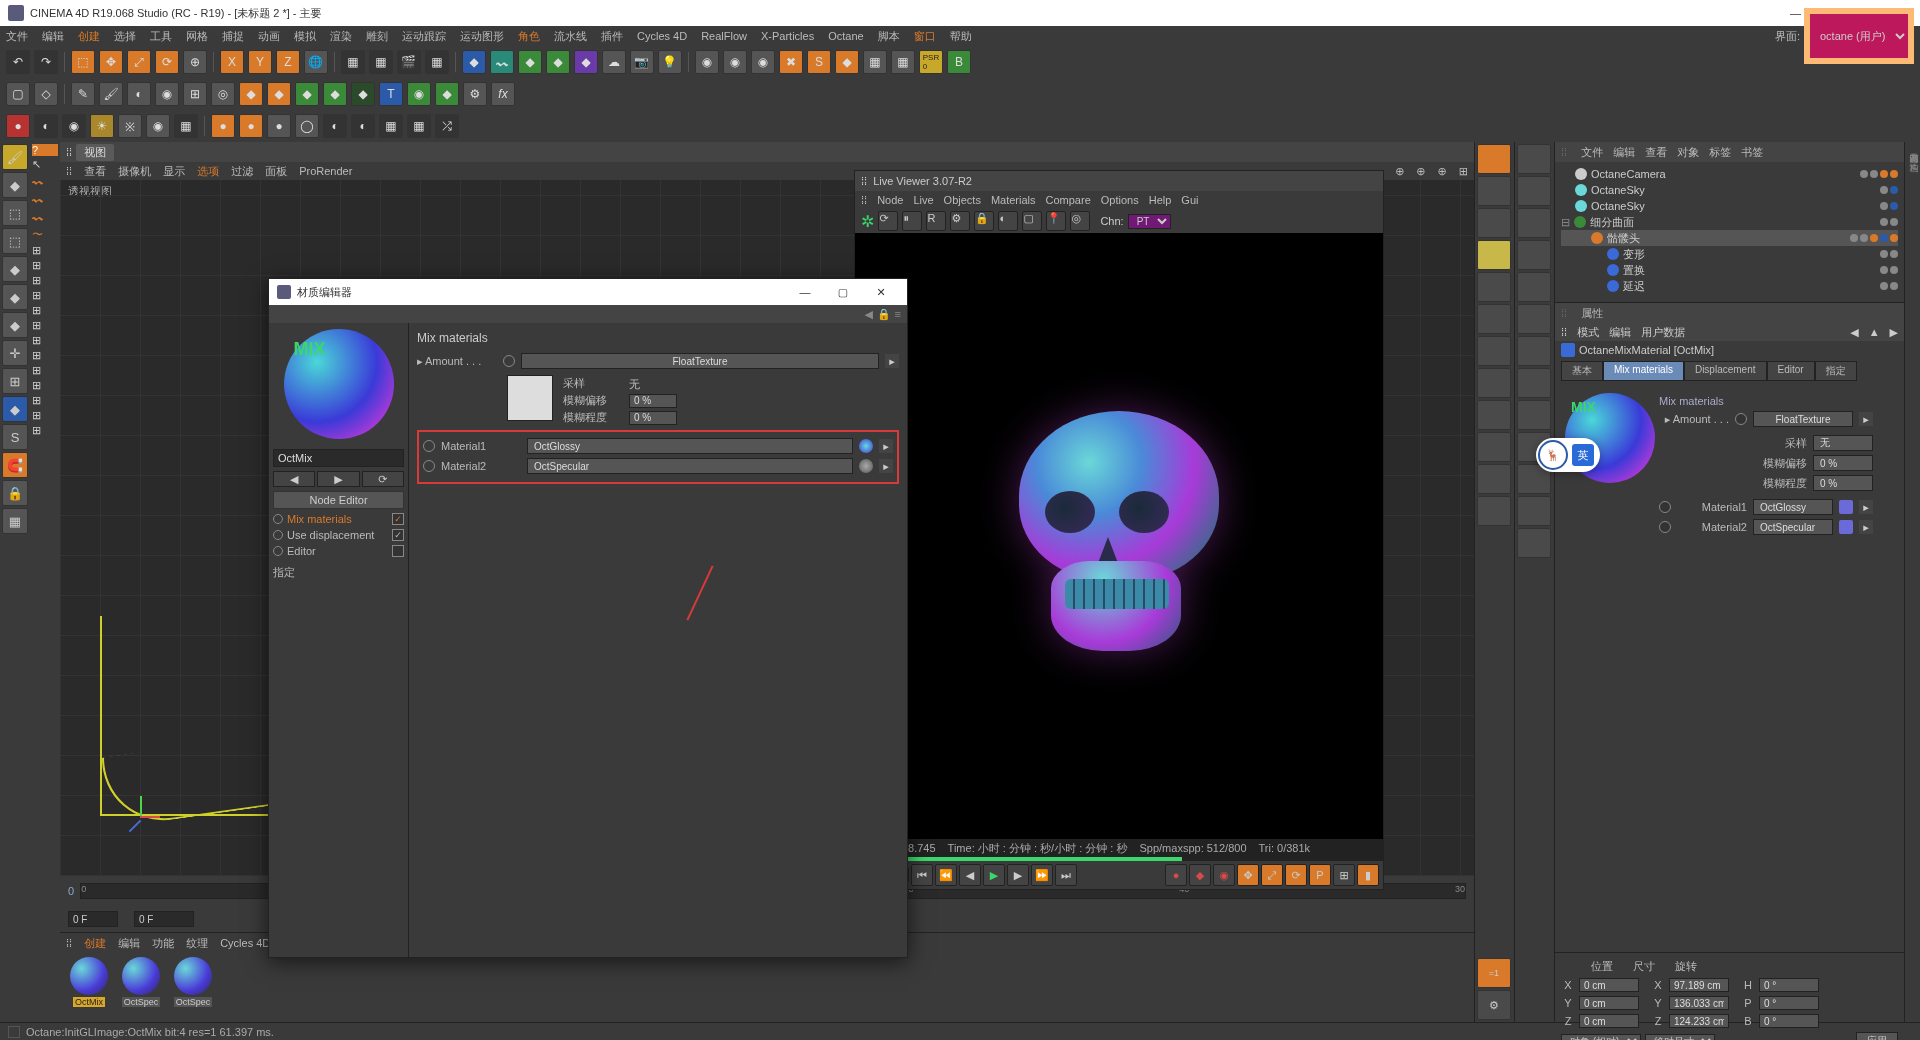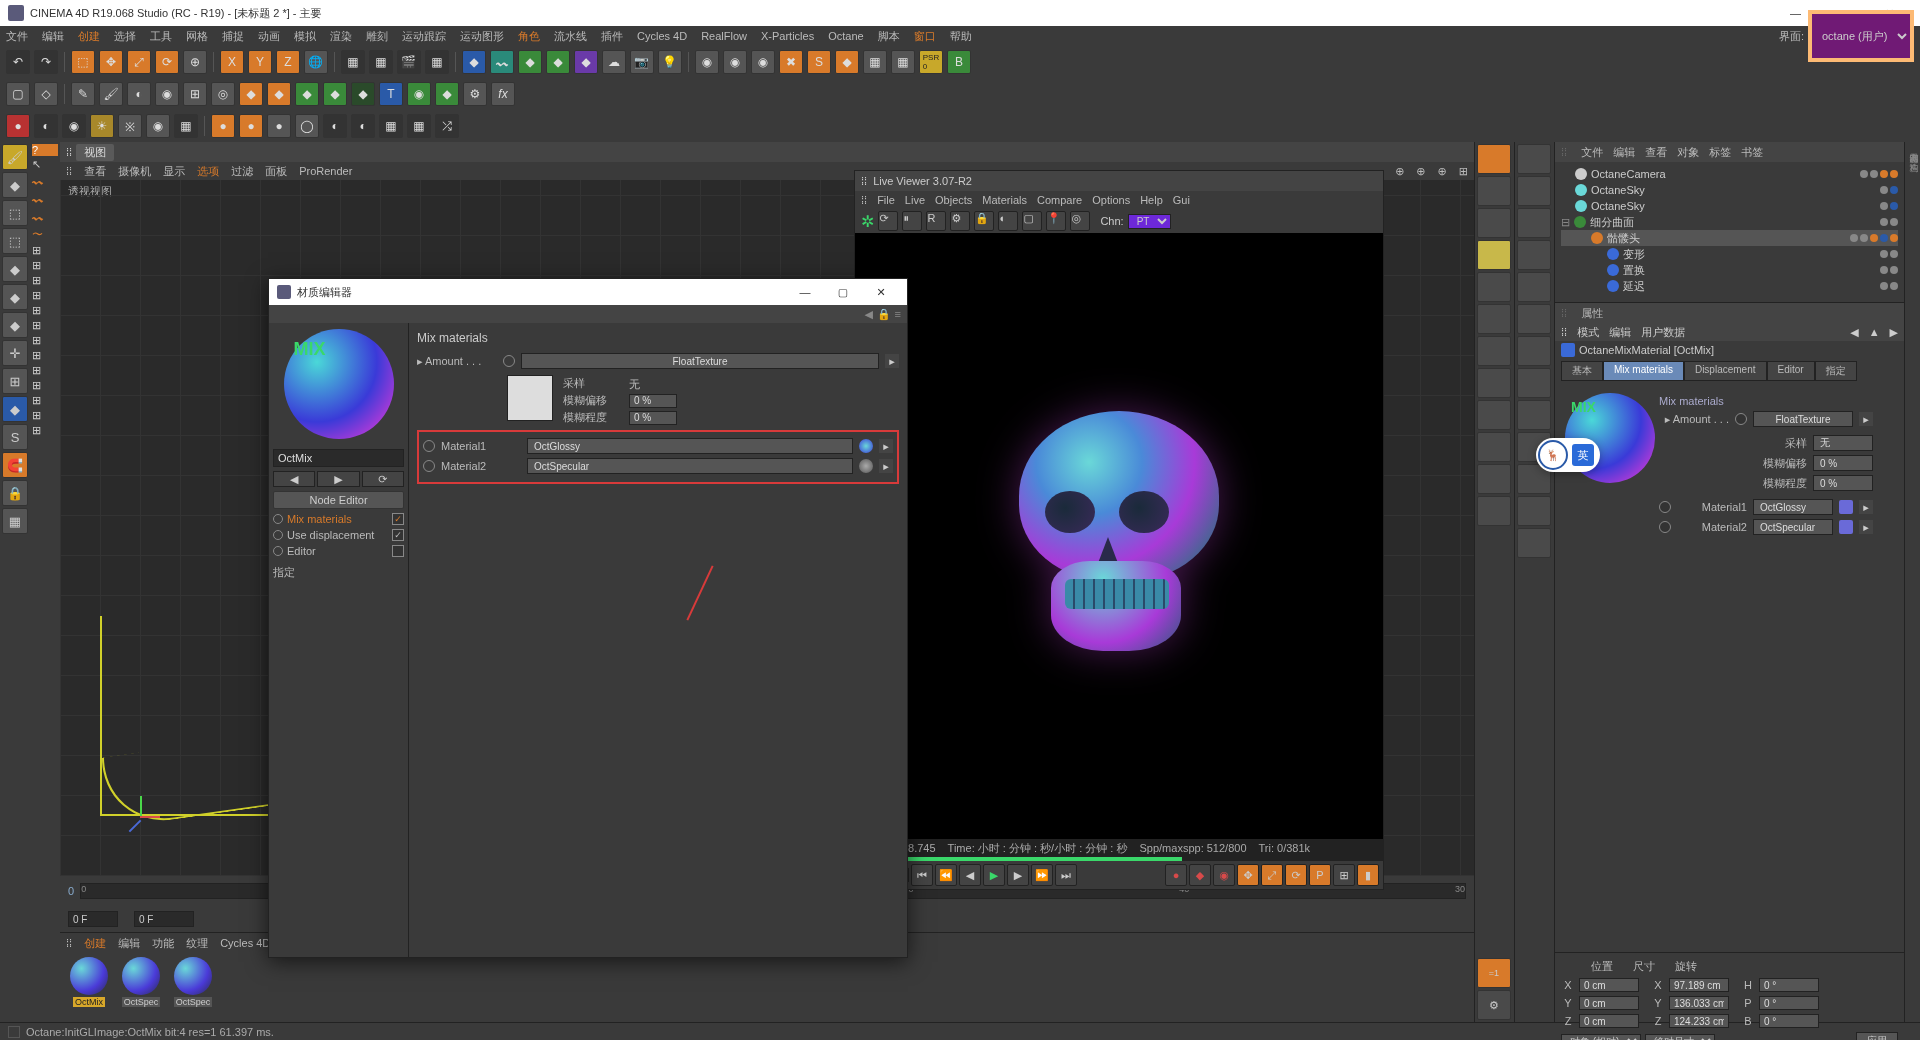--- a/index.html
+++ b/index.html
@@ -8,21 +8,21 @@
 
 .titlebar { height:26px; background:#fff; display:flex; align-items:center; padding:0 8px; color:#333; }
 .titlebar .icon { width:16px; height:16px; background:#5a5a7a; border-radius:2px; margin-right:6px; }
 .winbtns { display:flex; gap:2px; margin-left:auto; }
 .winbtn { width:45px; height:26px; display:flex; align-items:center; justify-content:center; color:#333; }
 
 
 .menubar { height:20px; background:#3a3a3a; display:flex; align-items:center; padding:0 6px; gap:14px; color:#bbb; }
 .menubar .spacer { flex:1; }
 .menubar .layout { display:flex; align-items:center; gap:4px; }
-.menubar select { background:#701a75; color:#ccc; border:4px solid #fdba74; font-size:11px; padding:15px 6px; }
+.menubar select { background:#be185d; color:#ccc; border:6px solid #fdba74; font-size:11px; padding:15px 6px; }
 
 
 .toolbar { background:#3a3a3a; padding:4px 6px; display:flex; gap:4px; align-items:center; }
 .tbtn { width:24px; height:24px; background:#555; border:1px solid #333; border-radius:2px; display:inline-flex; align-items:center; justify-content:center; font-size:12px; color:#ddd; }
 .tbtn.orange { background:#d87a2a; }
 .tbtn.green  { background:#3a8a3a; }
 .tbtn.red    { background:#b83232; }
 .tbtn.blue   { background:#2a5aa8; }
 .tbtn.teal   { background:#2a8a7a; }
 .tbtn.yellow { background:#c8a82a; color:#222; }
@@ -158,21 +158,21 @@
 .matdlg .subrow .sl { width:60px; text-align:left; }
 .matdlg .subrow input { width:48px; height:14px; background:#555; border:1px solid #222; color:#ddd; font-size:10px; padding:0 4px; }
 
 
 .liveview { position:absolute; left:854px; top:170px; width:530px; height:720px; background:#1a1a1a; border:1px solid #222; z-index:40; display:flex; flex-direction:column; }
 .liveview .lvt { height:20px; background:#444; display:flex; align-items:center; padding:0 6px; gap:6px; color:#ccc; }
 .liveview .lvm { height:18px; background:#3a3a3a; display:flex; align-items:center; padding:0 6px; gap:10px; color:#bbb; font-size:10px; }
 .liveview .lvtb { height:24px; background:#3a3a3a; display:flex; align-items:center; padding:0 6px; gap:4px; }
 .liveview .lvtb .lb { width:20px; height:20px; background:#444; border:1px solid #222; border-radius:2px; }
 .liveview .lvtb .oct { color:#3ad86a; font-size:16px; }
-.liveview .lvtb select { background:#6d28d9; color:#ccc; border:1px solid #222; font-size:10px; padding:0 4px; }
+.liveview .lvtb select { background:#701a75; color:#ccc; border:1px solid #222; font-size:10px; padding:0 4px; }
 .liveview .lstat { height:16px; background:#1a1a1a; color:#d87a2a; font-size:10px; padding:0 6px; white-space:nowrap; overflow:hidden; }
 .liveview .lvp { flex:1; background:#000; position:relative; display:flex; align-items:center; justify-content:center; }
 .skull { width:220px; height:250px; position:relative; filter:drop-shadow(0 0 20px rgba(180,60,200,.4)); }
 .skull .dome { position:absolute; top:0; left:10px; width:200px; height:170px; border-radius:50% 50% 45% 45%; background:radial-gradient(circle at 35% 30%,#6ad8d8,#4a8ad8 30%,#a83ad8 60%,#3a6a8a 85%); }
 .skull .eye { position:absolute; width:50px; height:42px; border-radius:50%; background:radial-gradient(circle at 40% 40%,#1a2a3a,#3a2a5a); top:80px; }
 .skull .eye.l { left:36px; } .skull .eye.r { left:110px; }
 .skull .nose { position:absolute; top:126px; left:86px; width:26px; height:34px; background:#2a2a4a; clip-path:polygon(50% 0,100% 100%,0 100%); border-radius:30%; }
 .skull .jaw { position:absolute; top:150px; left:42px; width:130px; height:90px; border-radius:30% 30% 40% 40%; background:radial-gradient(circle at 40% 20%,#6ad8d8,#a83ad8 60%,#2a5a7a); }
 .skull .teeth { position:absolute; top:168px; left:56px; width:104px; height:30px; background:repeating-linear-gradient(90deg,#3a8aa8 0 8px,#2a4a6a 8px 10px); border-radius:6px; }
 .liveview .linf { height:18px; background:#222; color:#aaa; font-size:9px; display:flex; align-items:center; padding:0 6px; gap:12px; }
@@ -773,21 +773,21 @@
   </div>
 </div>
 
 <div class="liveview">
   <div class="lvt">
       <span class="grip">⁞⁞</span>
       <span>Live Viewer 3.07-R2</span>
     </div>
   <div class="lvm">
     <span class="grip">⁞⁞</span>
-    <span>File</span>
+    <span>Node</span>
     <span>Live</span>
     <span>Objects</span>
     <span>Materials</span>
     <span>Compare</span>
     <span>Options</span>
     <span>Help</span>
     <span>Gui</span>
   </div>
   <div class="lvtb">
     <span class="oct">✲</span>

